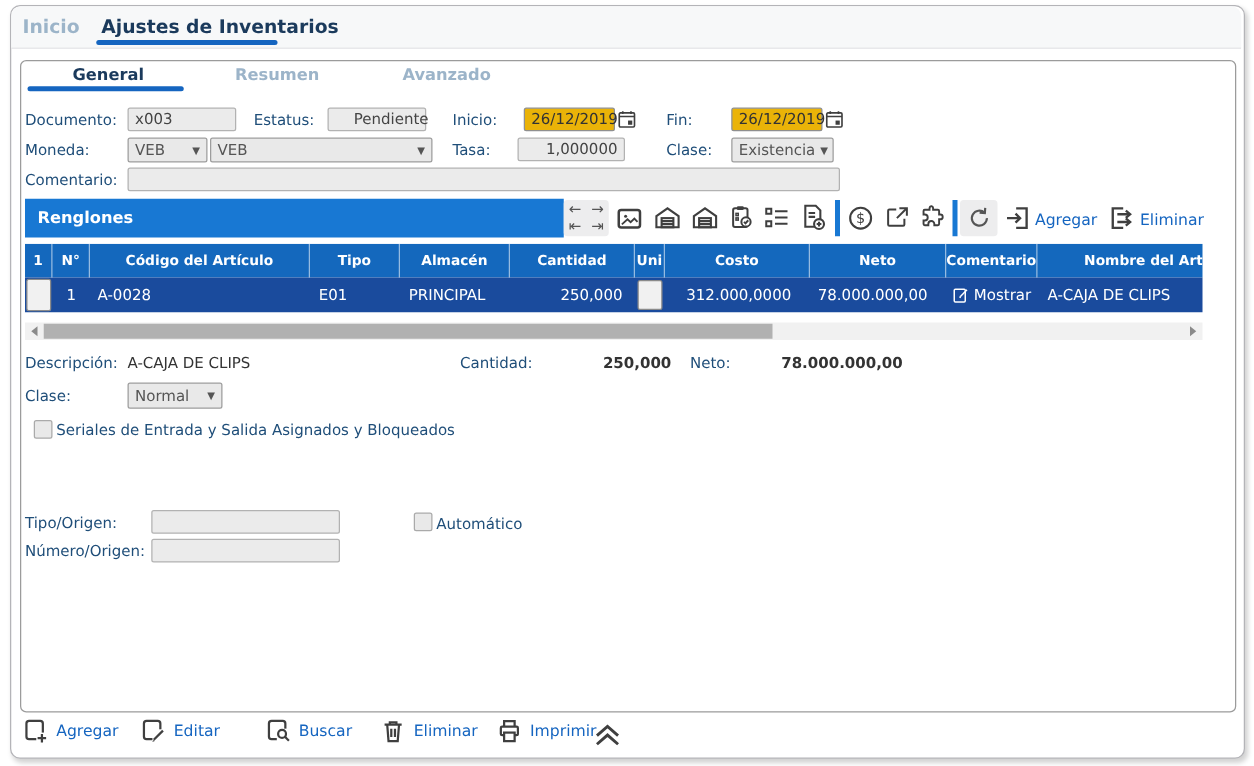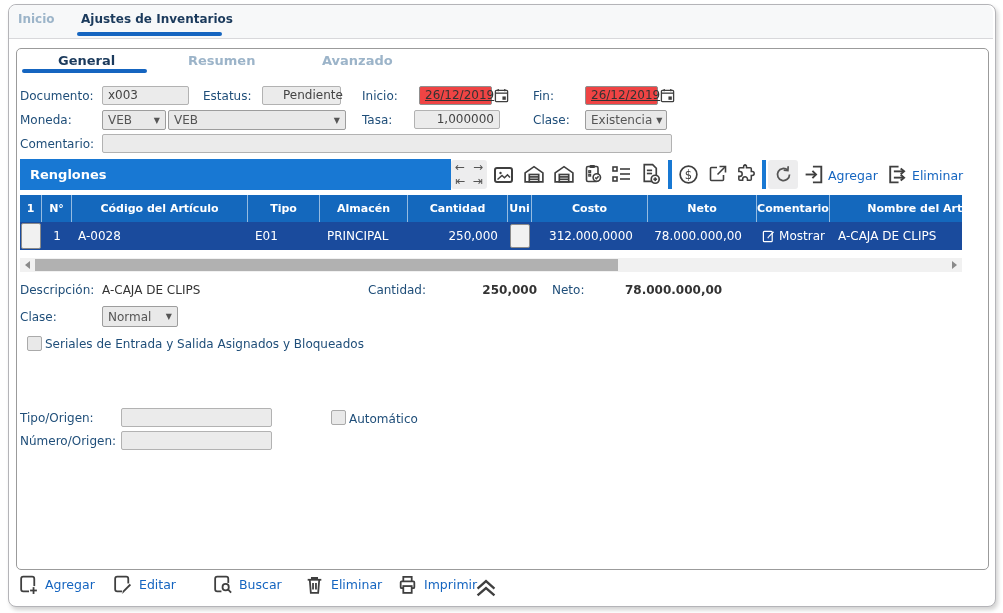--- a/index.html
+++ b/index.html
@@ -1,29 +1,29 @@
 <!DOCTYPE html>
 <html><head>
 <meta charset="utf-8">
 <style>
   html,body{margin:0;padding:0;background:#fff;}
   .screen{position:relative;width:1003px;height:613px;background:#fff;font-family:"DejaVu Sans","Liberation Sans",sans-serif;overflow:hidden;}
   .window{position:absolute;left:8px;top:4px;width:986px;height:601px;background:#fff;border:1.5px solid #b4b4b8;border-radius:8px;box-shadow:2px 3px 4px rgba(0,0,0,.18);}
   .tabstrip{position:absolute;left:9px;top:5px;width:984px;height:33px;background:#f7f8f9;border-radius:8px 8px 0 0;border-bottom:1px solid #d8d8db;}
-  .toptab{position:absolute;top:12px;font-size:12px;font-weight:bold;cursor:pointer;}
+  .toptab{position:absolute;top:12px;font-size:15px;font-weight:bold;cursor:pointer;}
   .toptab.inactive{color:#9cb4c9;}
   .toptab.active{color:#1b3a5c;}
   .tab-underline{position:absolute;height:4px;background:#1565c0;border-radius:2px;}
   .panel{position:absolute;left:16px;top:48px;width:971px;height:520px;background:#fff;border:1.5px solid #9b9b9b;border-radius:5px;}
   .subtab{position:absolute;top:53px;font-size:13px;font-weight:bold;cursor:pointer;}
   .subtab.active{color:#1b3a5c;}
   .subtab.inactive{color:#9cb4c9;}
   .lbl{position:absolute;font-size:12px;color:#1f4e79;white-space:nowrap;}
   .inp{position:absolute;background:#ebebeb;border:1px solid #b2b2b2;border-radius:2px;font-size:12px;color:#444;padding:1px 5px;box-sizing:border-box;line-height:15px;}
-  .inp.white{background:#ef4444;border:1px solid #8f8f8f;color:#333;text-decoration:underline;}
+  .inp.white{background:#eab308;border:1px solid #8f8f8f;color:#333;}
   .inp.right{text-align:right;}
   .sel{position:absolute;background:#e9e9e9;border:1px solid #9d9d9d;border-radius:2px;display:flex;align-items:center;justify-content:space-between;padding:0 5px;font-size:12px;color:#555;box-sizing:border-box;cursor:pointer;}
   .caret{font-size:8px;color:#555;margin-left:4px;}
   .bluebar{position:absolute;background:#1878d3;color:#fff;font-weight:bold;display:flex;align-items:center;padding-left:10px;box-sizing:border-box;}
   .ic{position:absolute;cursor:pointer;}
   .ic svg{display:block;}
   .icsep{position:absolute;width:4px;height:29px;background:#1878d3;}
   .iclink{position:absolute;font-size:12.5px;color:#1565c0;cursor:pointer;white-space:nowrap;}
   .navgrid{position:absolute;left:451px;top:160px;width:36px;height:29px;background:#ededee;border-radius:3px;display:grid;grid-template-columns:1fr 1fr;align-items:center;justify-items:center;color:#555;font-size:12px;line-height:13px;cursor:pointer;}
   .refreshbtn{position:absolute;left:768px;top:160px;width:30px;height:29px;background:#ededee;border-radius:3px;display:flex;align-items:center;justify-content:center;cursor:pointer;}

